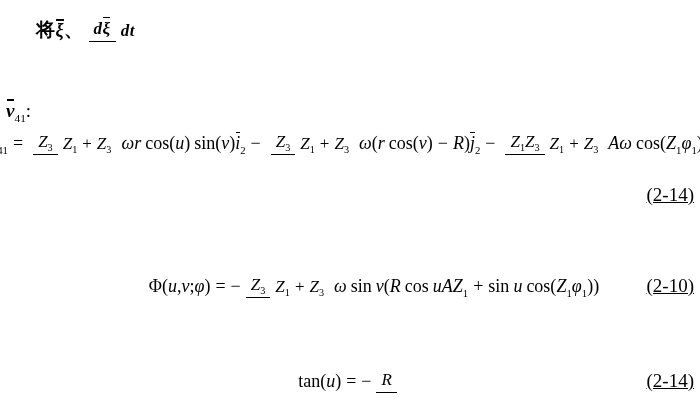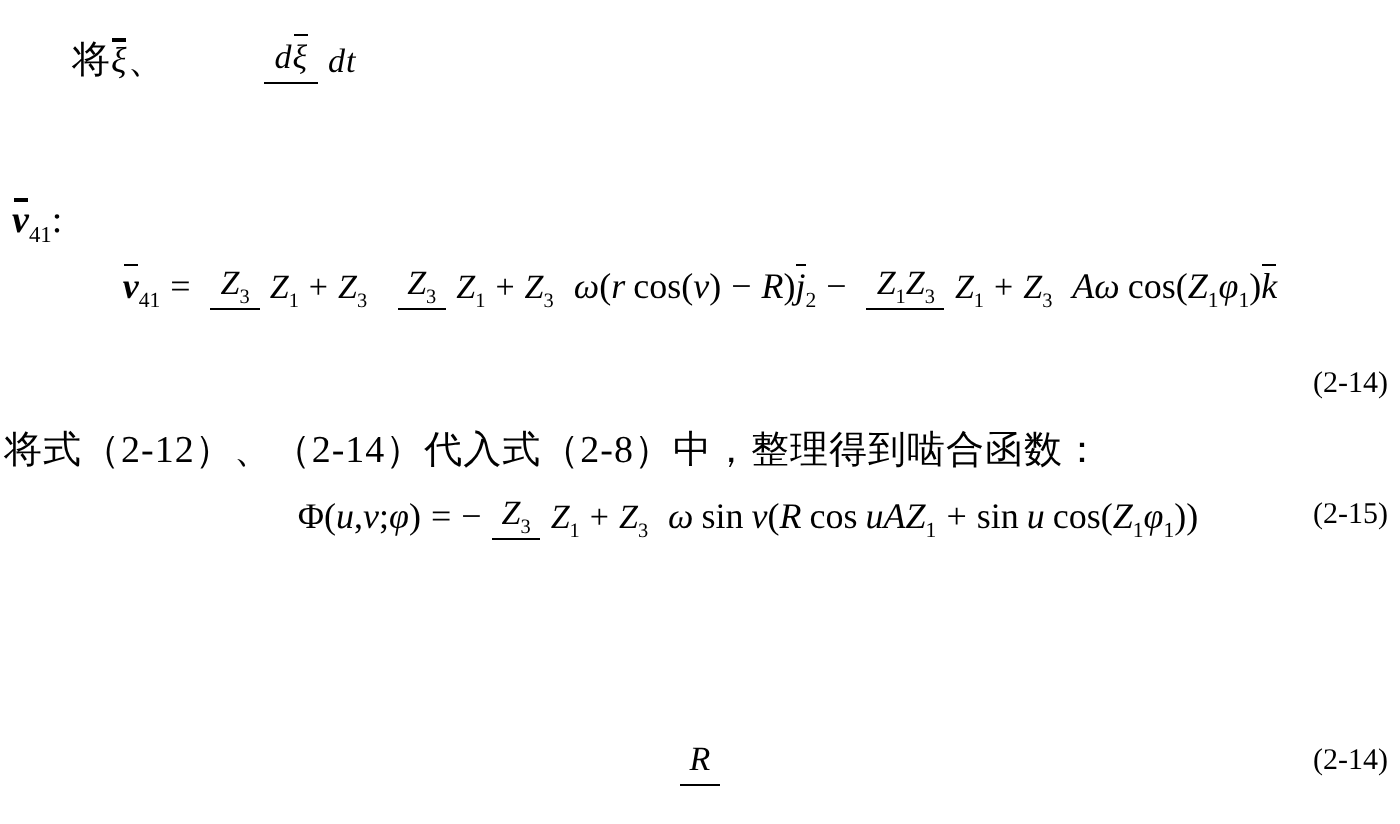--- a/index.html
+++ b/index.html
@@ -4,36 +4,36 @@
 <style>
   * { box-sizing: border-box; }
   html,body { margin:0; padding:0; }
   body {
     width:700px; height:412px;
     background:#ffffff; color:#000000;
     font-family:"Liberation Serif","DejaVu Serif",serif;
     position:relative; overflow:hidden;
   }
   .abs { position:absolute; }
-  .cn { font-size:19px; letter-spacing:.5px; font-weight:400;gap:44px; }
+  .cn { font-size:19px; letter-spacing:.5px; font-weight:700; }
   .math { font-size:18px; }
   .it { font-style:italic; }
   .bold { font-weight:bold; }
   .fn { font-style:normal; }
   .op { margin:0 5px; font-style:normal; }
   .mls { margin-left:4px; }
   sub { font-size:60%; line-height:0; }
   .bar { position:relative; display:inline-block; }
   .bar::before { content:""; position:absolute; left:8%; right:4%; top:-1px; height:1.5px; background:#000; }
   .frac { display:inline-flex; flex-direction:row; text-align:center; vertical-align:middle; margin:0 5px; font-size:17px; line-height:1.25; }
   .frac .num { display:block; padding:0 5px 2px; border-bottom:1.6px solid #000; }
   .frac .den { display:block; padding:2px 5px 0; white-space:nowrap; }
   .eqline { position:absolute; left:0; right:0; display:flex; justify-content:center; align-items:center; }
   .grp { white-space:nowrap; }
-  .eqlabel { font-size:15px; font-style:normal; }
+  .eqlabel { font-size:19px; font-style:normal;text-decoration:underline; }
   .para1 { position:absolute; left:36px; top:2px; right:0; height:56px; display:flex; align-items:center; }
   .v41line { position:absolute; left:6px; top:68px; font-size:19px;margin-top:32px; }
   .para-block { position:absolute; left:2px; right:0; }
   .label-abs { position:absolute; right:6px; top:50%; transform:translateY(-50%); }
 </style>
 </head>
 <body>
 
 <div style="position:absolute;inset:0;">
 
@@ -48,46 +48,47 @@
   <div class="v41line math">
     <span class="grp"><span class="bar it bold">v</span><sub>41</sub><span class="fn">:</span></span>
   </div>
 
   <div class="eqline math" style="top:103px;height:80px;">
     <span class="grp"><span class="bar it bold">v</span><sub>41</sub><span class="op">=</span></span>
     <span class="frac">
       <span class="num"><span class="it">Z</span><sub>3</sub></span>
       <span class="den"><span class="it">Z</span><sub>1</sub><span class="op">+</span><span class="it">Z</span><sub>3</sub></span>
     </span>
+    <span class="grp"><span class="it">ωr</span><span class="fn mls">cos(</span><span class="it">u</span><span class="fn">)</span><span class="fn mls">sin(</span><span class="it">v</span><span class="fn">)</span><span class="bar it">i</span><sub>2</sub><span class="op">−</span></span>
     <span class="frac">
       <span class="num"><span class="it">Z</span><sub>3</sub></span>
       <span class="den"><span class="it">Z</span><sub>1</sub><span class="op">+</span><span class="it">Z</span><sub>3</sub></span>
     </span>
     <span class="grp"><span class="it">ω</span><span class="fn">(</span><span class="it">r</span><span class="fn mls">cos(</span><span class="it">v</span><span class="fn">)</span><span class="op">−</span><span class="it">R</span><span class="fn">)</span><span class="bar it">j</span><sub>2</sub><span class="op">−</span></span>
     <span class="frac">
       <span class="num"><span class="it">Z</span><sub>1</sub><span class="it">Z</span><sub>3</sub></span>
       <span class="den"><span class="it">Z</span><sub>1</sub><span class="op">+</span><span class="it">Z</span><sub>3</sub></span>
     </span>
     <span class="grp"><span class="it">Aω</span><span class="fn mls">cos(</span><span class="it">Z</span><sub>1</sub><span class="it">φ</span><sub>1</sub><span class="fn">)</span><span class="bar it">k</span></span>
   </div>
   <div class="abs eqlabel" style="top:184px;right:6px;">(2-14)</div>
 
-  <div class="para-block cn" style="top:212px;">将式（2-12）、（2-14）代入式（2-8）中，整理得到啮合函数：</div>
 
-  <div class="eqline math" style="top:228px;height:60px;padding-left:48px;">
+  <div class="eqline math" style="top:256px;height:60px;padding-left:48px;">
     <span class="grp"><span class="fn">Φ(</span><span class="it">u</span><span class="fn">,</span><span class="it">v</span><span class="fn">;</span><span class="it">φ</span><span class="fn">)</span><span class="op">=</span><span class="fn">−</span></span>
     <span class="frac">
       <span class="num"><span class="it">Z</span><sub>3</sub></span>
       <span class="den"><span class="it">Z</span><sub>1</sub><span class="op">+</span><span class="it">Z</span><sub>3</sub></span>
     </span>
     <span class="grp"><span class="it">ω</span><span class="fn mls">sin</span><span class="it mls">v</span><span class="fn">(</span><span class="it">R</span><span class="fn mls">cos</span><span class="it mls">u</span><span class="it">A</span><span class="it">Z</span><sub>1</sub><span class="op">+</span><span class="fn">sin</span><span class="it mls">u</span><span class="fn mls">cos(</span><span class="it">Z</span><sub>1</sub><span class="it">φ</span><sub>1</sub><span class="fn">)</span><span class="fn">)</span></span>
-    <span class="label-abs eqlabel">(2-15)</span>
+    <span class="label-abs eqlabel">(2-10)</span>
   </div>
 
 
   <div class="eqline math" style="top:350px;height:62px;">
+    <span class="grp"><span class="fn">tan(</span><span class="it">u</span><span class="fn">)</span><span class="op">=</span><span class="fn">−</span></span>
     <span class="frac">
       <span class="num"><span class="it">R</span></span>
     </span>
     <span class="label-abs eqlabel">(2-14)</span>
   </div>
 
 </div>
 
 </body></html>

